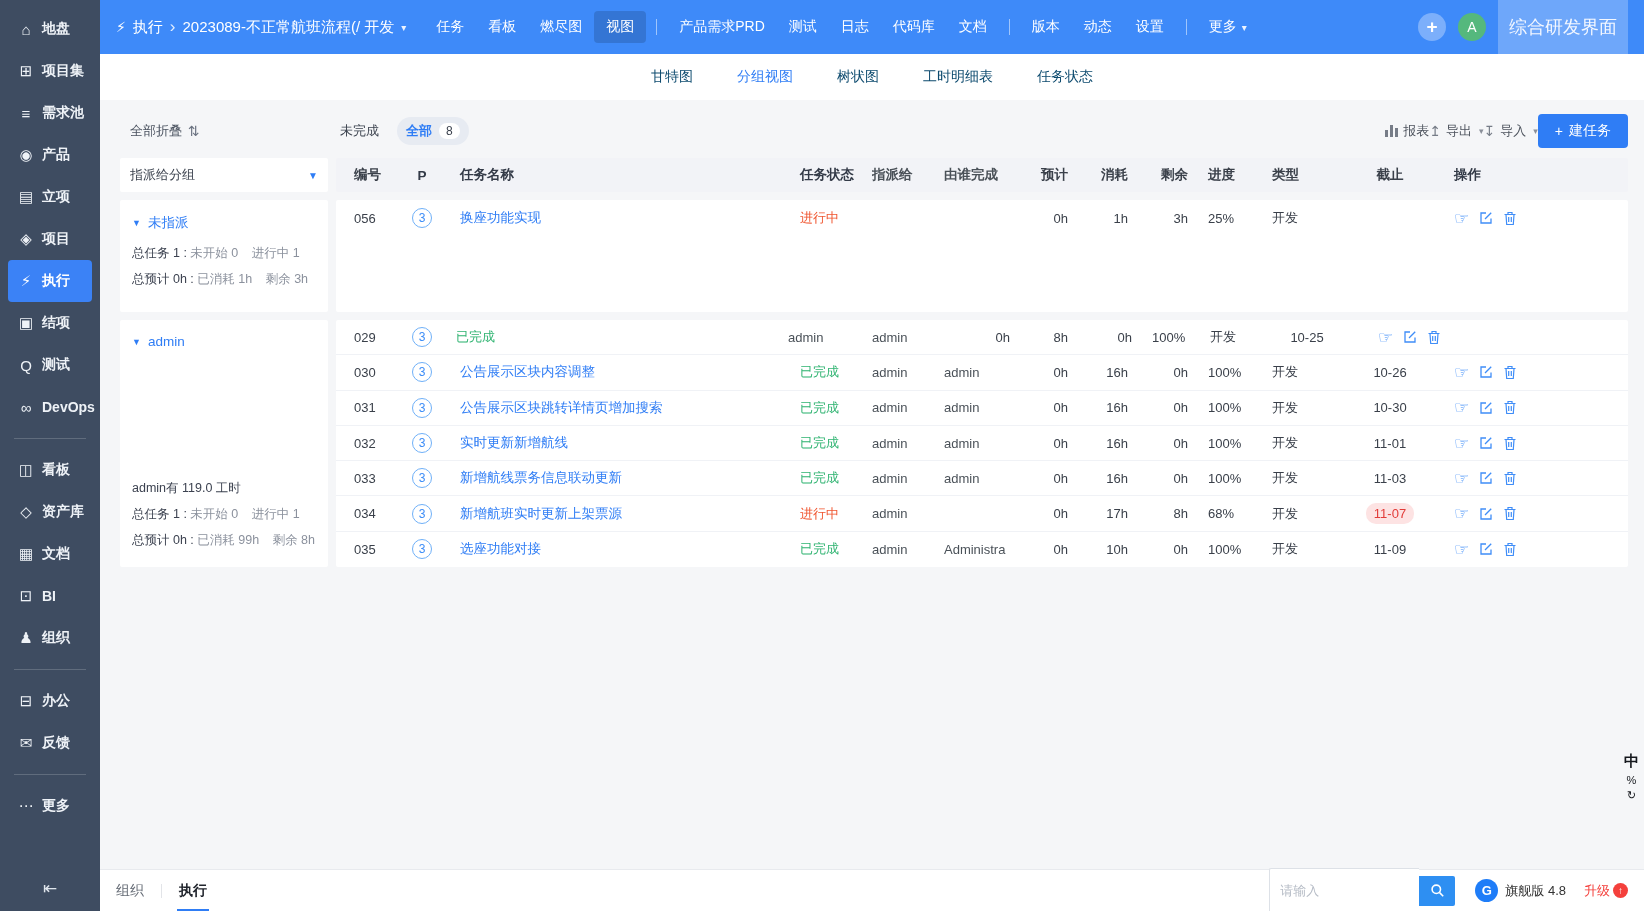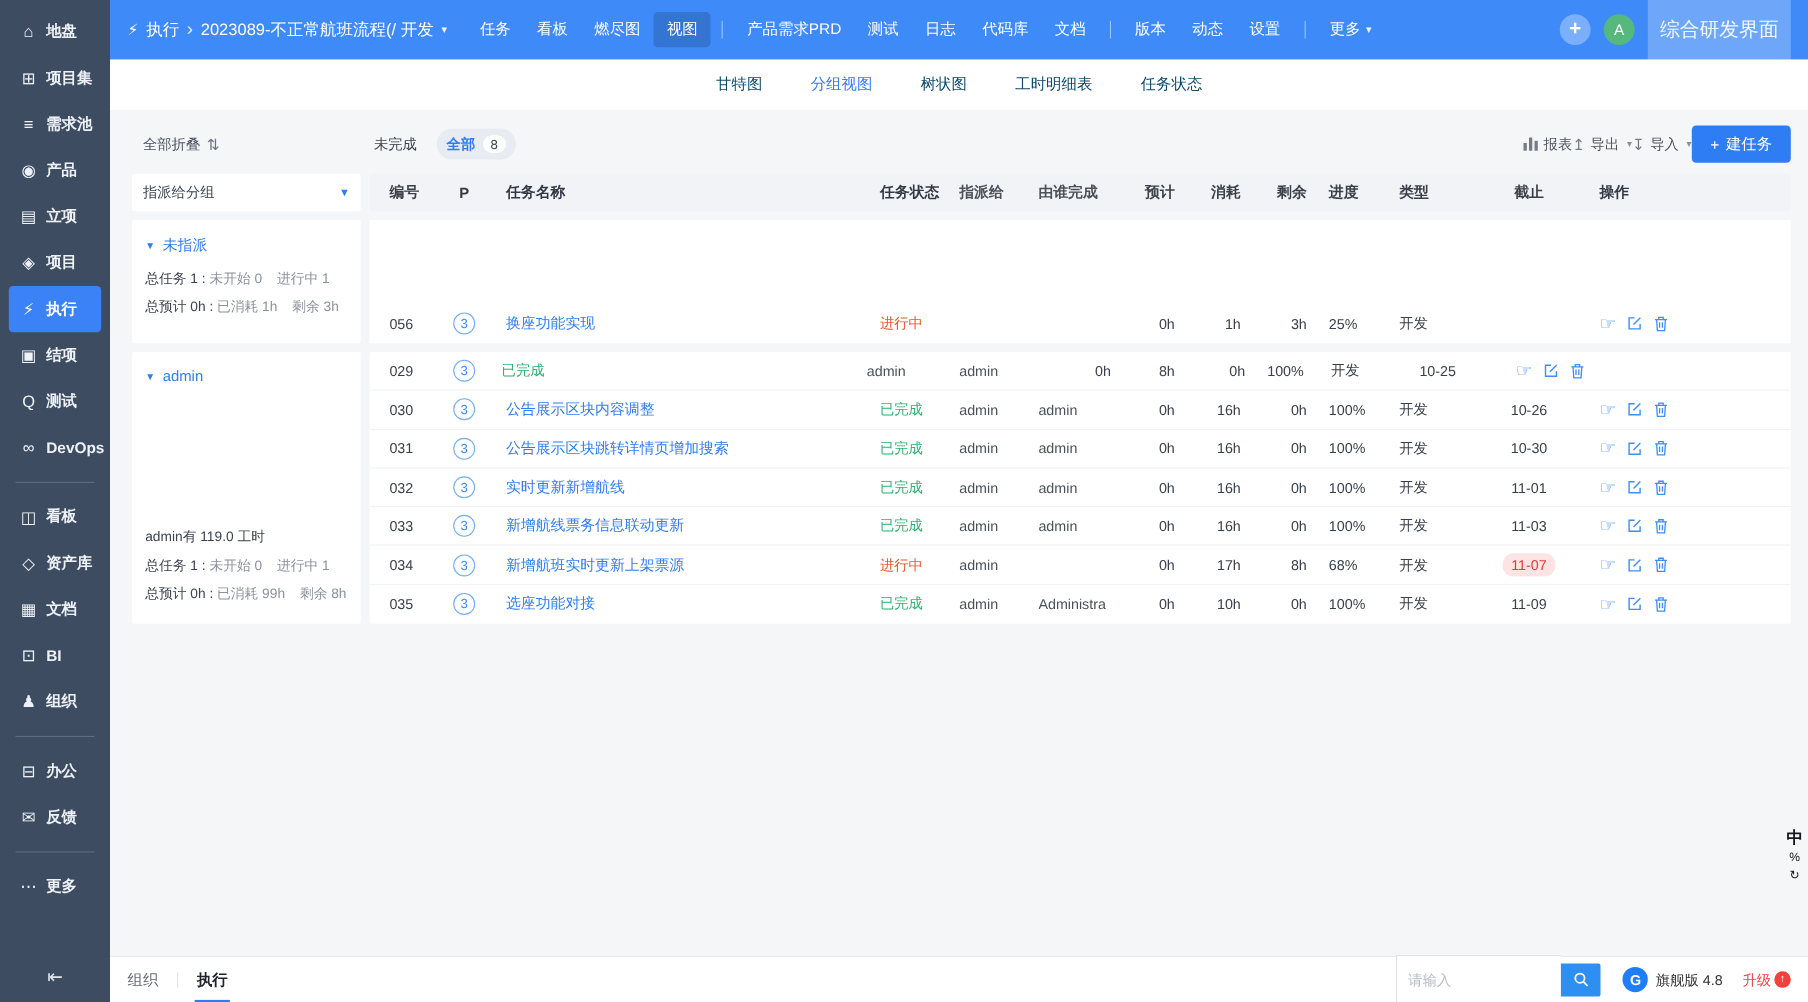--- a/index.html
+++ b/index.html
@@ -74,21 +74,21 @@
   .g-line{line-height:26px;font-size:12.5px;color:#8b919d;white-space:nowrap}
   .g-strong{color:#3c4250}
   .g-dim{margin-right:10px}
   .g-hours{color:#3c4250;font-size:12.5px;line-height:26px;white-space:nowrap}
 
   
   .table-pane{flex:1;min-width:0}
   .grid-cols{display:grid;grid-template-columns:64px 44px minmax(200px,1fr) 84px 72px 82px 58px 60px 56px 62px 90px 76px 200px;align-items:center}
   .thead{background:#f2f3f7;height:34px;margin-bottom:8px;border-radius:2px;font-weight:700;color:#333a47;font-size:13.5px}
   .tblock{background:#fff;border-radius:2px}
-  .tblock1{height:112px;display:flex;align-items:flex-end;margin-bottom:8px}
+  .tblock1{height:112px;display:flex;align-items:flex-start;margin-bottom:8px}
   .tblock1 .tr{width:100%;height:36px}
   .tblock2 .tr{height:35.3px}
   .tblock2 .tr:not(:last-child){border-bottom:1px solid #f0f2f6}
   .c-id{padding-left:18px;color:#3a404a}
   .c-pri{text-align:center}
   .pri{display:inline-flex;width:20px;height:20px;border:1px solid #6fb0f8;border-radius:50%;color:#3b8cf7;align-items:center;justify-content:center;font-size:12px}
   .c-name{padding:0 14px 0 16px;color:#2f7df5;white-space:nowrap;overflow:hidden;text-overflow:ellipsis;font-size:13.5px}
   .thead .c-name{color:#333a47}
   .c-status{padding-left:12px}
   .c-status.doing{color:#f0552f}

